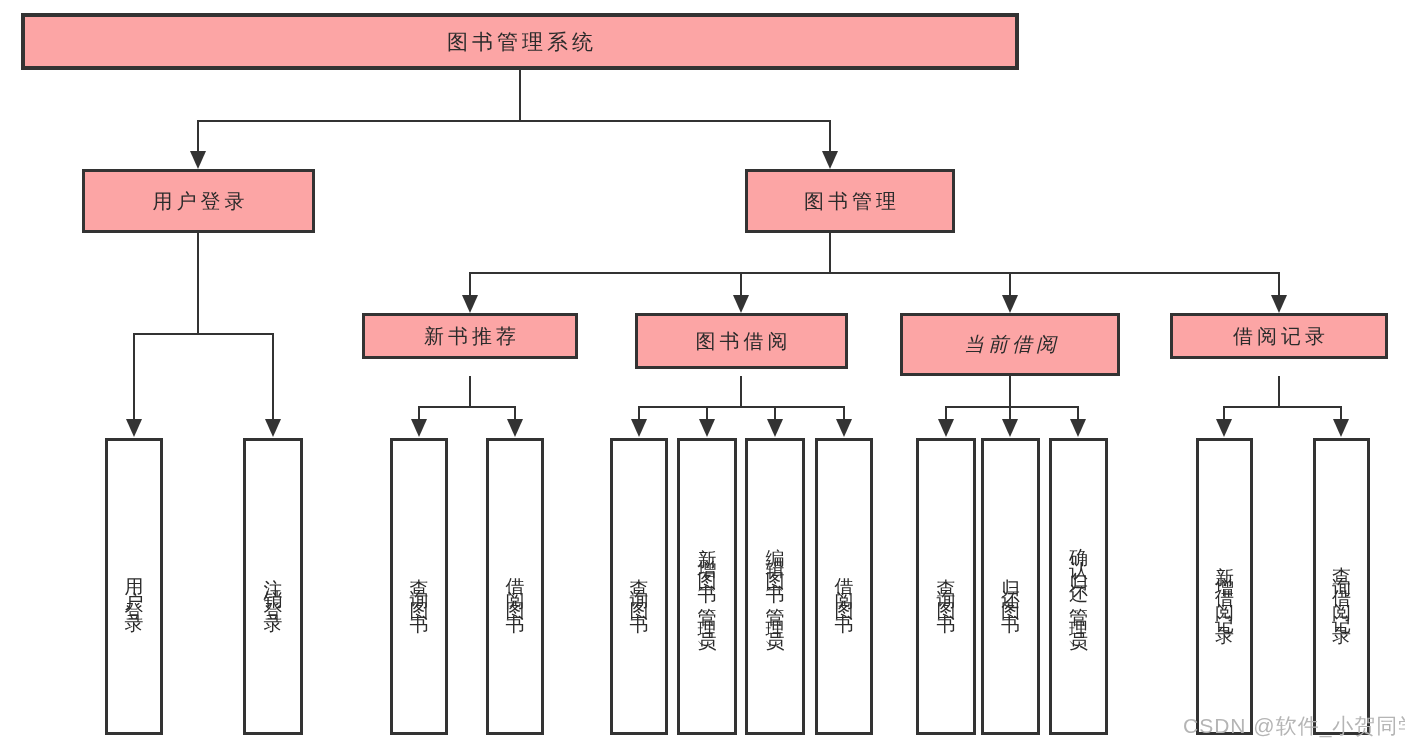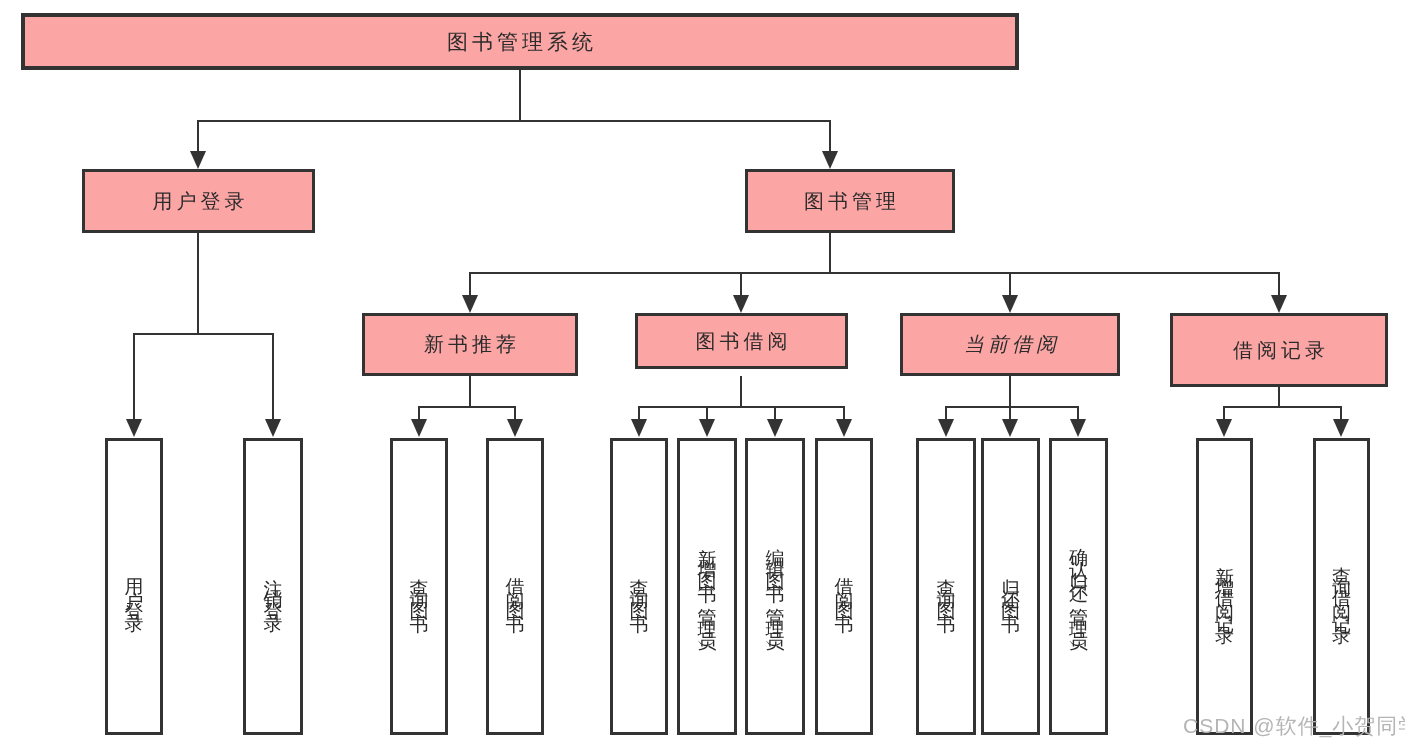--- a/index.html
+++ b/index.html
@@ -113,24 +113,24 @@
   <div class="v" style="left:1223px;top:406px;height:25px;"></div>
   <div class="ah" style="left:1216px;top:419px;"></div>
   <div class="v" style="left:1340px;top:406px;height:25px;"></div>
   <div class="ah" style="left:1333px;top:419px;"></div>
 
   <div class="box root" style="left:21px;top:13px;width:998px;height:57px;">图书管理系统</div>
 
   <div class="box" style="left:82px;top:169px;width:233px;height:64px;">用户登录</div>
   <div class="box" style="left:712px;top:169px;width:210px;height:64px;margin-left:33px;">图书管理</div>
 
-  <div class="box" style="left:362px;top:313px;width:216px;height:63px;">新书推荐</div>
+  <div class="box" style="left:362px;top:313px;width:216px;height:46px;">新书推荐</div>
   <div class="box" style="left:635px;top:313px;width:213px;height:56px;">图书借阅</div>
   <div class="box" style="left:900px;top:313px;width:220px;height:63px;font-style:italic;">当前借阅</div>
-  <div class="box" style="left:1170px;top:313px;width:218px;height:74px;">借阅记录</div>
+  <div class="box" style="left:1170px;top:313px;width:218px;height:46px;">借阅记录</div>
 
   <div class="vbox" style="left:105px;width:58px;">用户登录</div>
   <div class="vbox" style="left:243px;width:60px;">注销登录</div>
 
   <div class="vbox" style="left:390px;width:58px;">查询图书</div>
   <div class="vbox" style="left:486px;width:58px;">借阅图书</div>
 
   <div class="vbox" style="left:610px;width:58px;">查询图书</div>
   <div class="vbox" style="left:677px;width:60px;">新增图书（管理员）</div>
   <div class="vbox" style="left:745px;width:60px;">编辑图书（管理员）</div>

